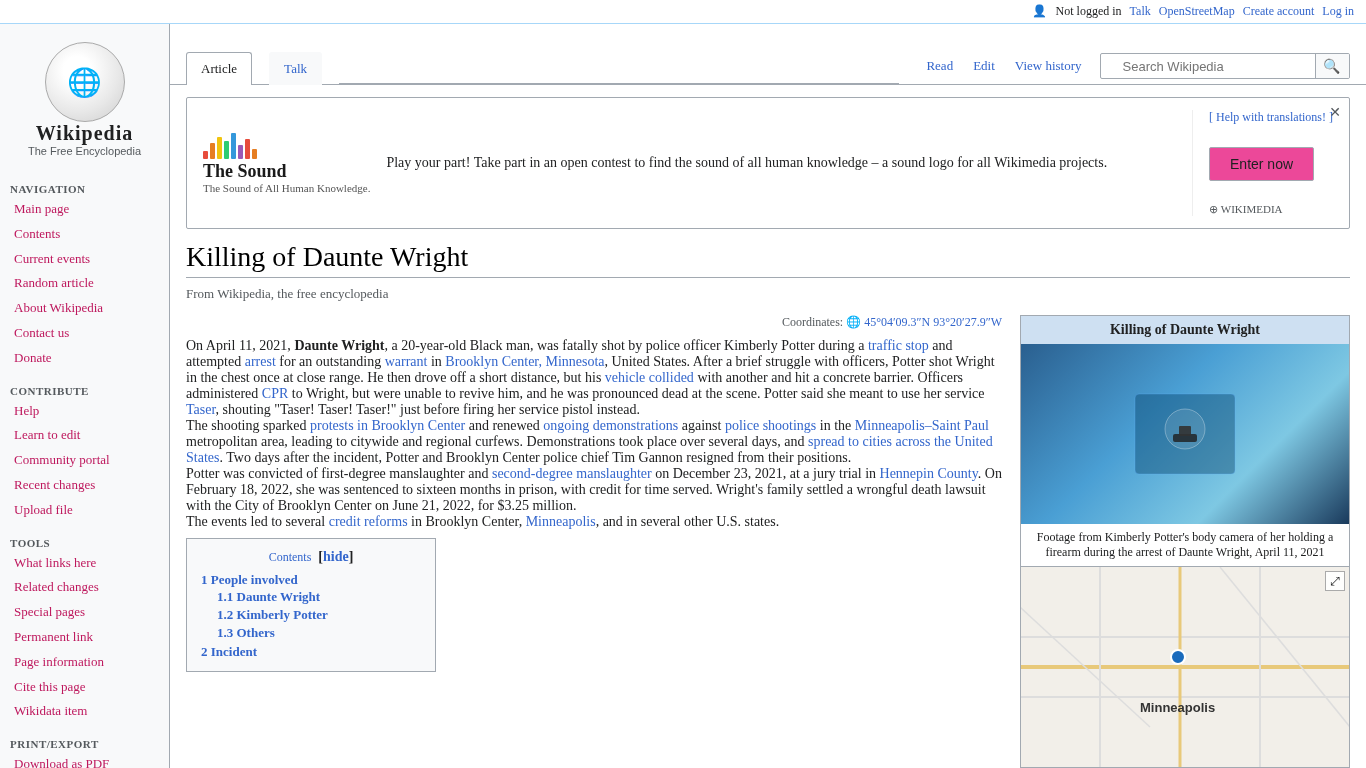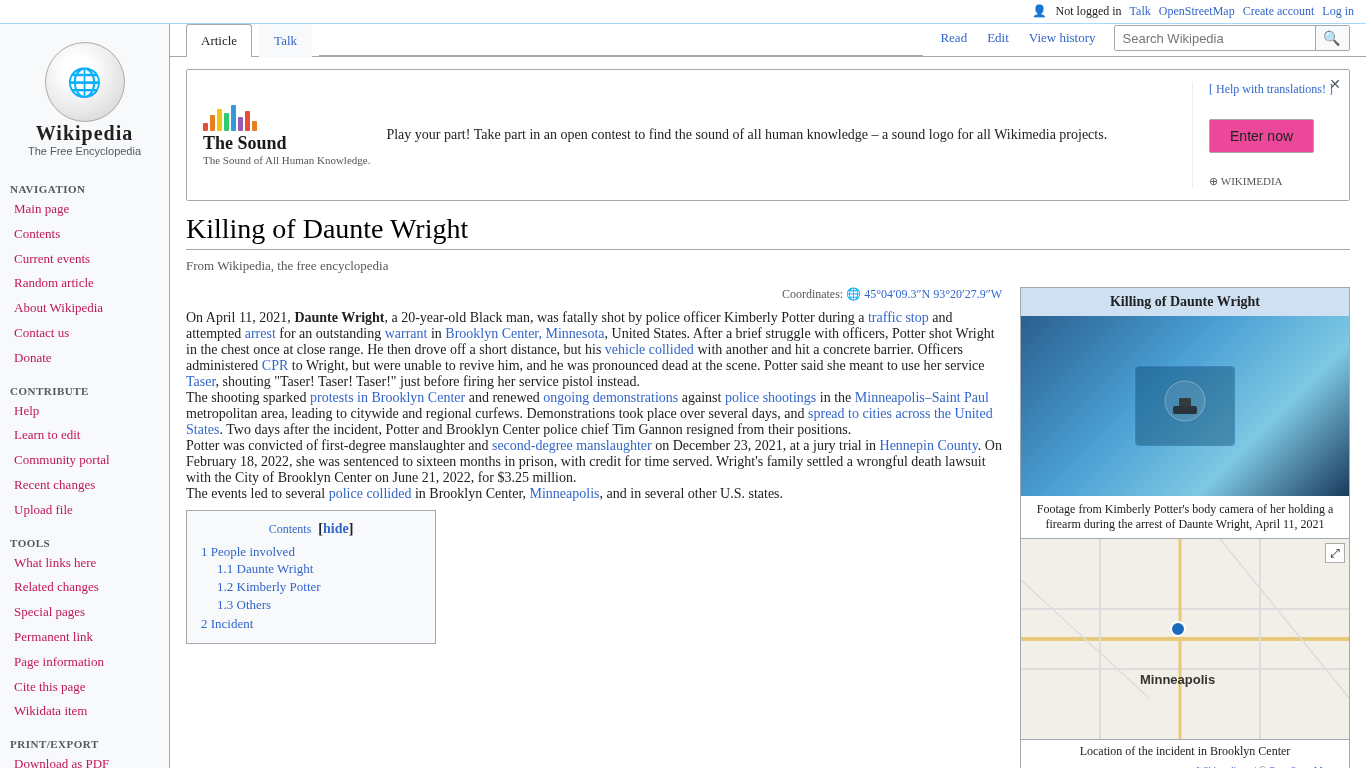--- a/index.html
+++ b/index.html
@@ -69,22 +69,23 @@
 
     
     #content-area { flex: 1; display: flex; flex-direction: column; }
 
     
     #tabs-bar {
       display: flex;
       align-items: flex-end;
       border-bottom: 1px solid #a2a9b1;
       padding: 0 16px;
-      gap: 7px;
-      background: #fff;
+      gap: 17px;
+      background: #fff;
+      margin-top: 28px;
     }
     .tab {
       padding: 8px 14px;
       font-size: 13px;
       cursor: pointer;
       border: 1px solid transparent;
       border-bottom: none;
       margin-bottom: -1px;
       color: #3366cc;
       background: #f8f9fa;
@@ -109,20 +110,21 @@
       color: #3366cc;
       cursor: pointer;
     }
     .search-box {
       display: flex;
       align-items: center;
       border: 1px solid #a2a9b1;
       border-radius: 2px;
       overflow: hidden;
       margin-left: 8px;
+      padding-left: 14px;
     }
     .search-box input {
       border: none;
       outline: none;
       padding: 4px 8px;
       font-size: 13px;
       width: 200px;
       background: #fff;
       color: #54595d;
     }
@@ -327,21 +329,21 @@
     }
     .contents-title {
       font-weight: bold;
       font-size: 14px;
       text-align: center;
       margin-bottom: 6px;
     }
     .contents-title span { color: #3366cc; cursor: pointer; font-size: 12px; font-weight: normal; }
     .contents-list { list-style: none; }
     .contents-list li { padding: 1px 0; }
-    .contents-list li a { color: #3366cc; font-size: 13px; }
+    .contents-list li a { color: #3366cc; font-size: 13px; font-weight: bold; }
     .contents-list .sub-item { padding-left: 16px; }
   </style>
 </head>
 <body>
 
 <div id="top-bar">
   <span>👤</span>
   <span>Not logged in</span>
   <a href="#">Talk</a>
   <a href="#">OpenStreetMap</a>
@@ -507,21 +509,21 @@
 
       <p>
         The shooting sparked <a href="#">protests in Brooklyn Center</a> and renewed <a href="#">ongoing demonstrations</a> against <a href="#">police shootings</a> in the <a href="#">Minneapolis–Saint Paul</a> metropolitan area, leading to citywide and regional curfews. Demonstrations took place over several days, and <a href="#">spread to cities across the United States</a>. Two days after the incident, Potter and Brooklyn Center police chief Tim Gannon resigned from their positions.
       </p>
 
       <p>
         Potter was convicted of first-degree manslaughter and <a href="#">second-degree manslaughter</a> on December 23, 2021, at a jury trial in <a href="#">Hennepin County</a>. On February 18, 2022, she was sentenced to sixteen months in prison, with credit for time served. Wright's family settled a wrongful death lawsuit with the City of Brooklyn Center on June 21, 2022, for $3.25 million.
       </p>
 
       <p>
-        The events led to several <a href="#">police collided</a> in Brooklyn Center, <a href="#">Minneapolis</a>, and in several other U.S. states.
+        The events led to several <a href="#">credit reforms</a> in Brooklyn Center, <a href="#">Minneapolis</a>, and in several other U.S. states.
       </p>
 
       
       <div class="contents-box">
         <div class="contents-title">
           <span>Contents</span>
           &nbsp;[<a href="#">hide</a>]
         </div>
         <ul class="contents-list">
           <li>

